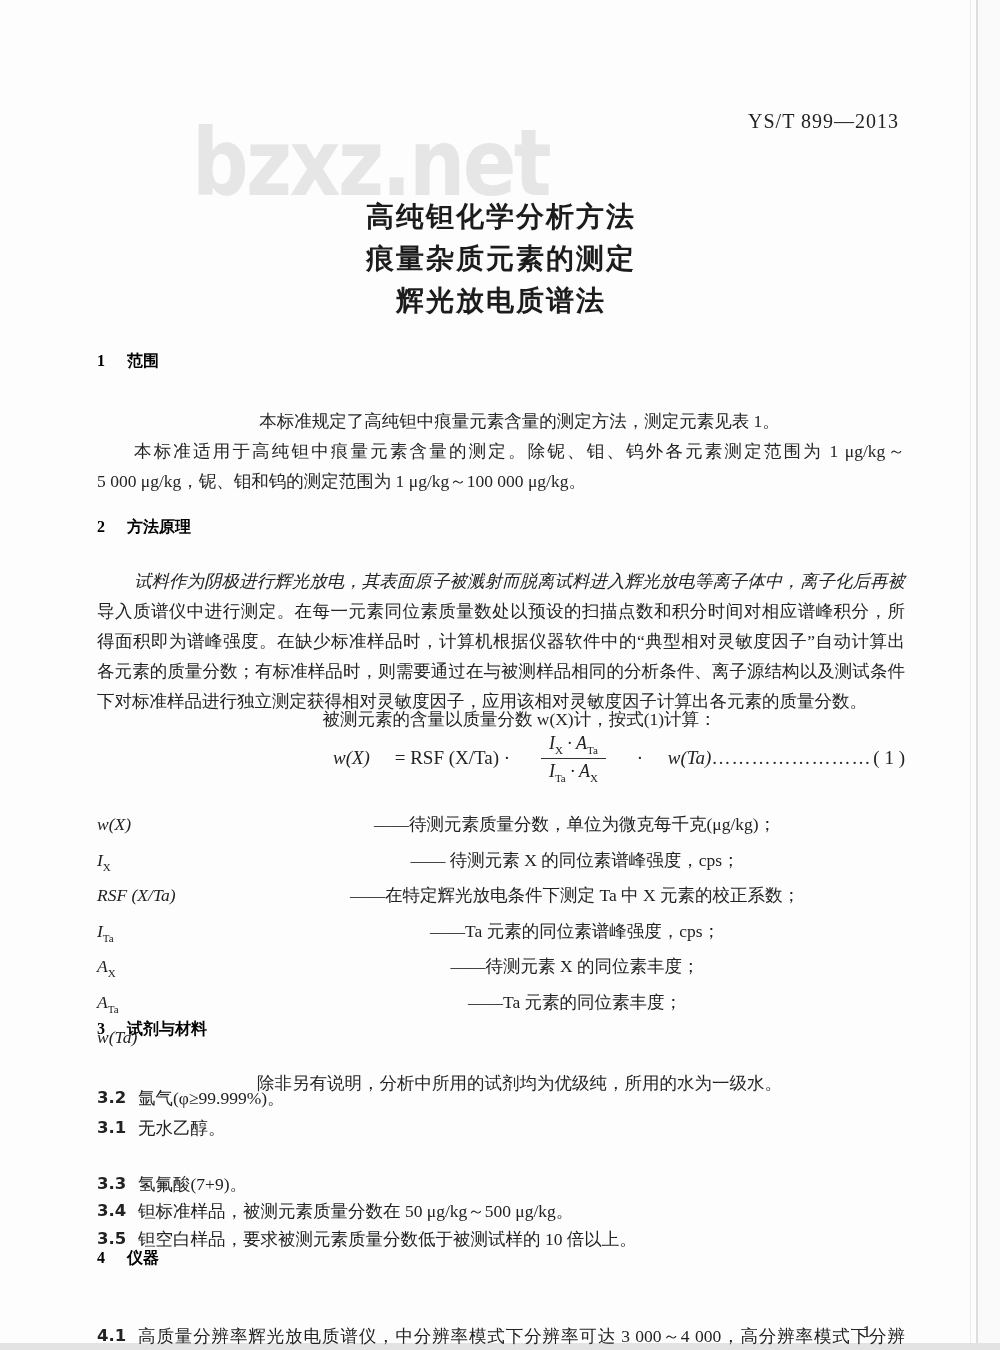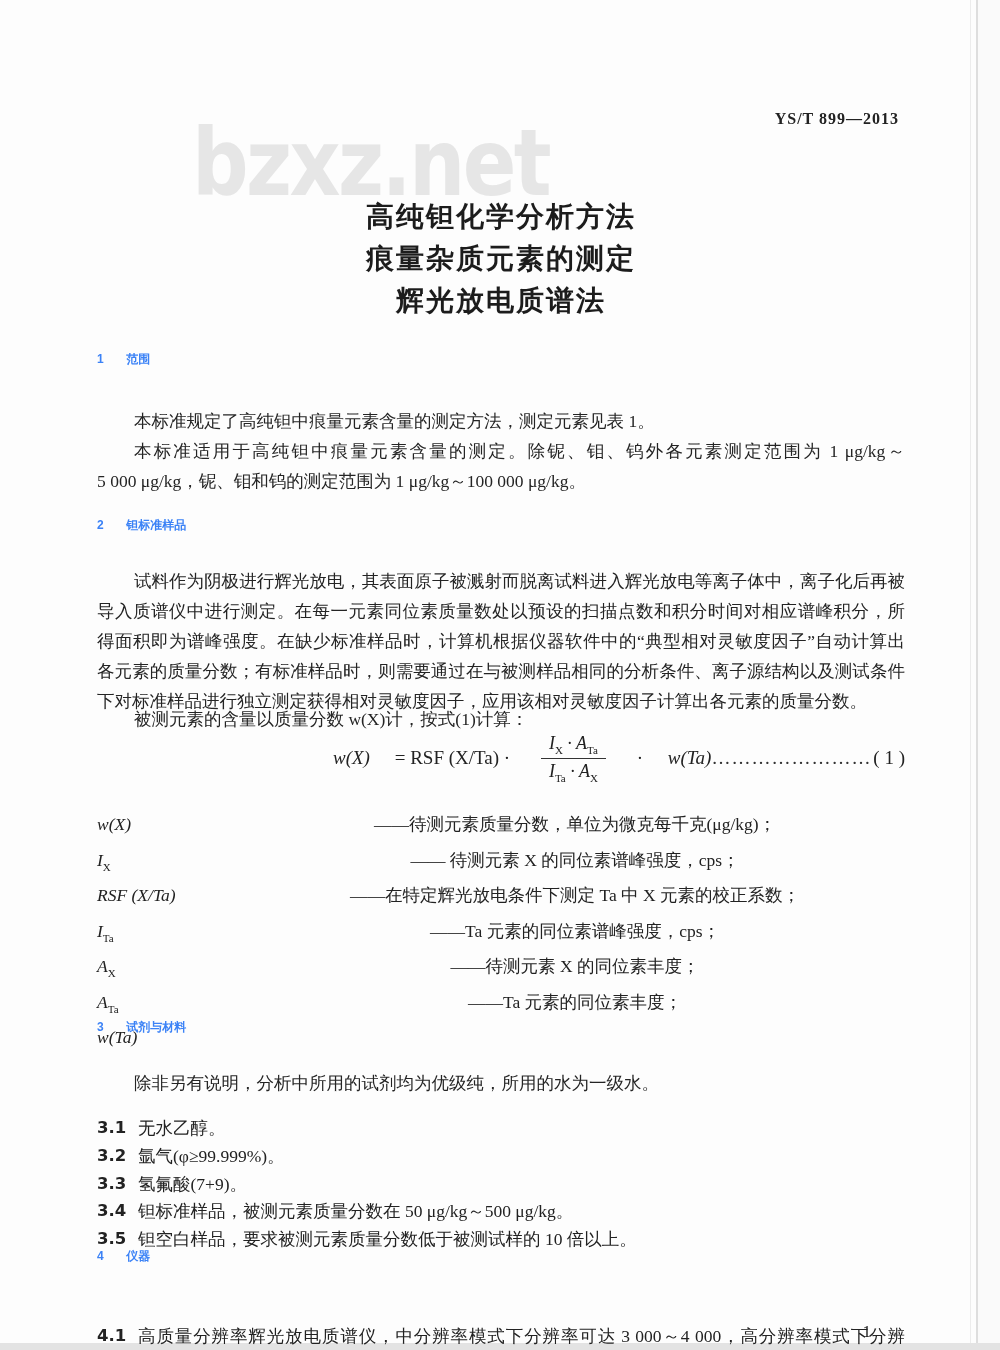--- a/index.html
+++ b/index.html
@@ -22,37 +22,37 @@
   .watermark{
     position:absolute;left:192px;top:118px;
     font-family:"DejaVu Sans","Liberation Sans",sans-serif;
     font-weight:bold;font-size:92px;line-height:1;
     color:#e6e6e6;letter-spacing:-3px;
     transform:scaleX(0.86);transform-origin:left top;
     user-select:none;
   }
   .doc-code{
     top:110px;text-align:right;padding-right:6px;box-sizing:border-box;
-    font-weight:bold;font-size:16px;letter-spacing:1px;
+    font-weight:normal;font-size:20px;letter-spacing:1px;
     font-family:"Liberation Serif","DejaVu Serif",serif;
   }
   .title-block{top:196px;text-align:center;}
   .title-line{
     font-family:"DejaVu Sans","Liberation Sans",sans-serif;
     font-weight:bold;font-size:28px;line-height:42px;letter-spacing:2px;color:#1c1c1c;
   }
 
   .sec-heading{
-    font-family:Liberation Sans, sans-serif;
-    font-weight:bold;font-size:12px;color:#3b82f6;
+    font-family:Liberation Serif, serif;
+    font-weight:bold;font-size:16px;color:#000000;
   }
   .sec-heading .sec-no{display:inline-block;min-width:26px;}
 
   .body-line{font-size:17.5px;line-height:30px;color:#242424;}
-  .indent{padding-left:37px;box-sizing:border-box;}
+  .indent{padding-left:37px;box-sizing:border-box;text-align:center;}
   .jline{text-align:justify;text-align-last:justify;}
 
   .formula-row{display:flex;align-items:center;font-size:19px;}
   .f-left{margin-left:236px;display:flex;align-items:center;}
   .f-var{font-style:italic;}
   .f-mid{margin:0 20px;white-space:pre;}
   .frac{display:inline-block;text-align:center;vertical-align:middle;margin:0 6px;font-style:italic;font-size:18px;}
   .frac .num{display:block;border-bottom:1.5px solid #333;padding:0 8px 2px 8px;}
   .frac .den{display:block;padding-top:2px;}
   .frac sub{font-size:11px;font-style:normal;}
@@ -93,23 +93,23 @@
   <div class="abs sec-heading" style="top:351px;">
     <span class="sec-no">1</span>
     <span>范围</span>
   </div>
   <div class="abs body-line indent" style="top:406px;">本标准规定了高纯钽中痕量元素含量的测定方法，测定元素见表 1。</div>
   <div class="abs body-line indent jline" style="top:436px;">本标准适用于高纯钽中痕量元素含量的测定。除铌、钼、钨外各元素测定范围为 1 μg/kg～</div>
   <div class="abs body-line" style="top:466px;">5 000 μg/kg，铌、钼和钨的测定范围为 1 μg/kg～100 000 μg/kg。</div>
 
   <div class="abs sec-heading" style="top:517px;">
     <span class="sec-no">2</span>
-    <span>钽标准样品</span>
+    <span>方法原理</span>
   </div>
-  <div class="abs body-line indent jline" style="top:566px;">试料作为阴极进行辉光放电，其表面原子被溅射而脱离试料进入辉光放电等离子体中，离子化后再被</div>
+  <div class="abs body-line indent jline" style="top:566px;font-style:italic;">试料作为阴极进行辉光放电，其表面原子被溅射而脱离试料进入辉光放电等离子体中，离子化后再被</div>
   <div class="abs body-line jline" style="top:596px;">导入质谱仪中进行测定。在每一元素同位素质量数处以预设的扫描点数和积分时间对相应谱峰积分，所</div>
   <div class="abs body-line jline" style="top:626px;">得面积即为谱峰强度。在缺少标准样品时，计算机根据仪器软件中的“典型相对灵敏度因子”自动计算出</div>
   <div class="abs body-line jline" style="top:656px;">各元素的质量分数；有标准样品时，则需要通过在与被测样品相同的分析条件、离子源结构以及测试条件</div>
   <div class="abs body-line" style="top:686px;">下对标准样品进行独立测定获得相对灵敏度因子，应用该相对灵敏度因子计算出各元素的质量分数。</div>
   <div class="abs body-line indent" style="top:704px;">被测元素的含量以质量分数 w(X)计，按式(1)计算：</div>
 
   <div class="abs formula-row" style="top:733px;">
     <span class="f-left">
       <span class="f-var">w(X)</span>
         <span class="f-mid"> = RSF (X/Ta) · </span>
@@ -158,21 +158,21 @@
   <div class="abs sec-heading" style="top:1019px;">
     <span class="sec-no">3</span>
     <span>试剂与材料</span>
   </div>
   <div class="abs body-line indent" style="top:1068px;">除非另有说明，分析中所用的试剂均为优级纯，所用的水为一级水。</div>
 
   <div class="abs item-row" style="top:1098px;">
     <span class="item-no">3.1</span>
     <span class="item-text">无水乙醇。</span>
   </div>
-  <div class="abs item-row" style="top:1126px;">
+  <div class="abs item-row" style="top:1068px;">
     <span class="item-no">3.2</span>
     <span class="item-text">氩气(φ≥99.999%)。</span>
   </div>
   <div class="abs item-row" style="top:1154px;">
     <span class="item-no">3.3</span>
     <span class="item-text">氢氟酸(7+9)。</span>
   </div>
   <div class="abs item-row" style="top:1181px;">
     <span class="item-no">3.4</span>
     <span class="item-text">钽标准样品，被测元素质量分数在 50 μg/kg～500 μg/kg。</span>

